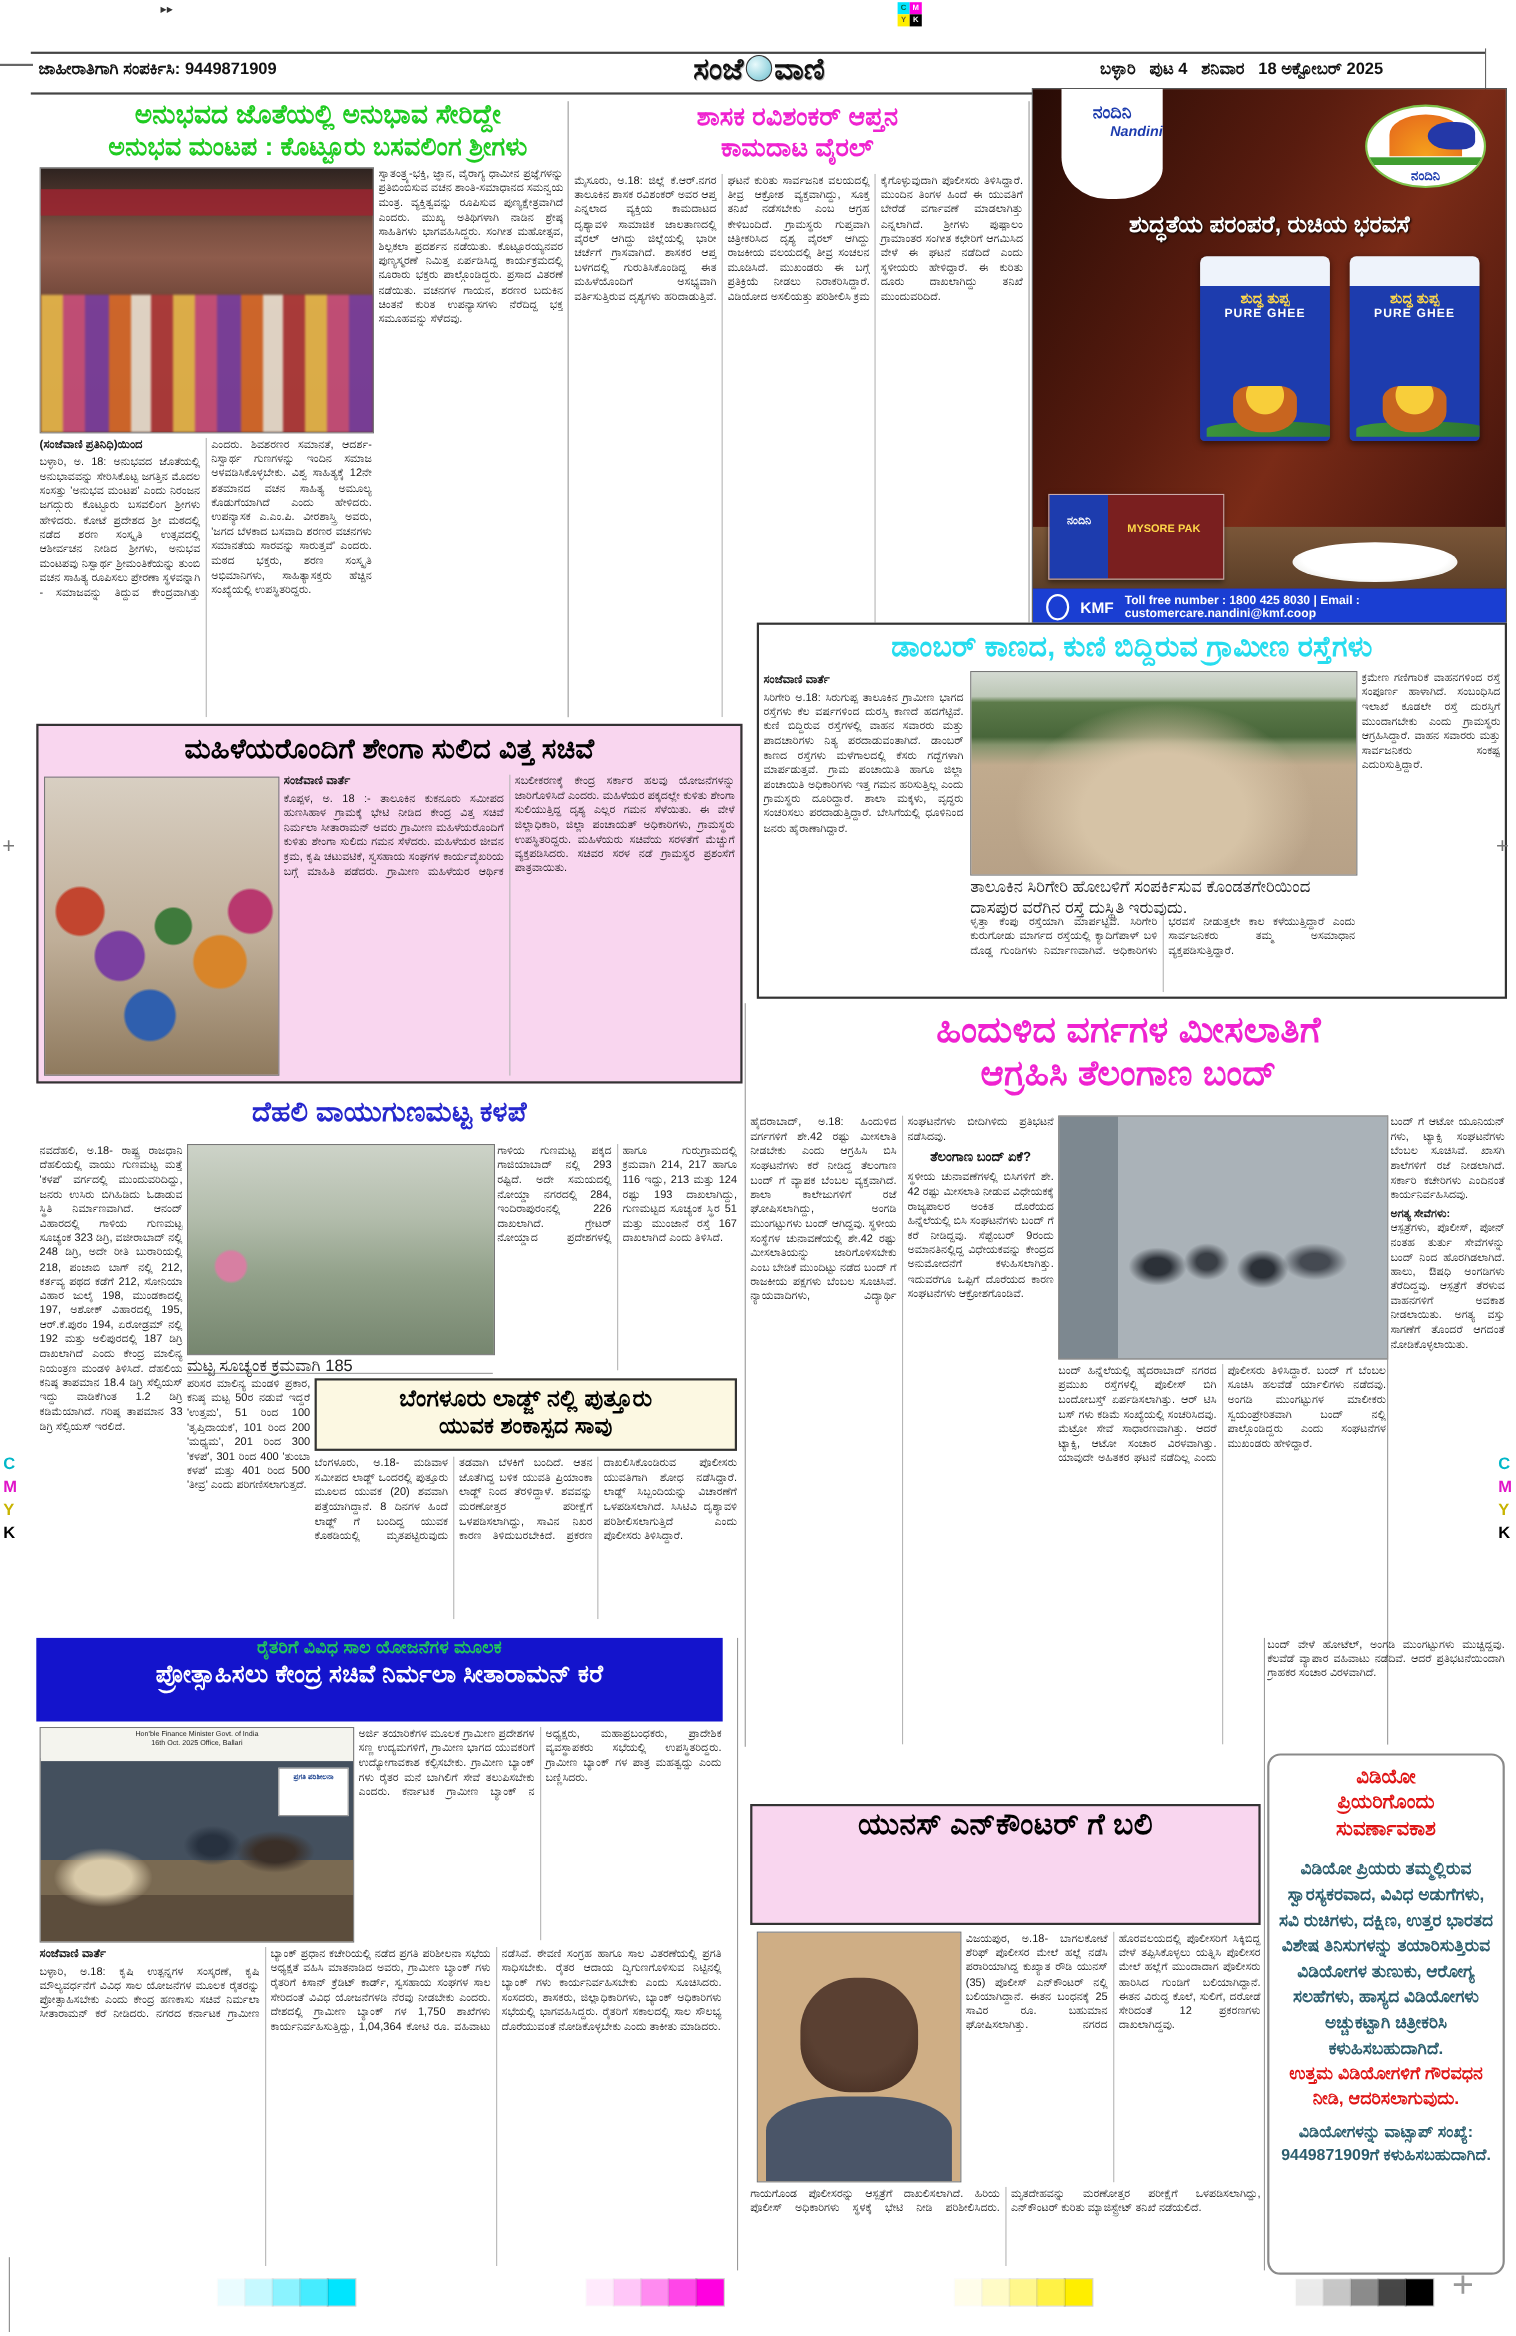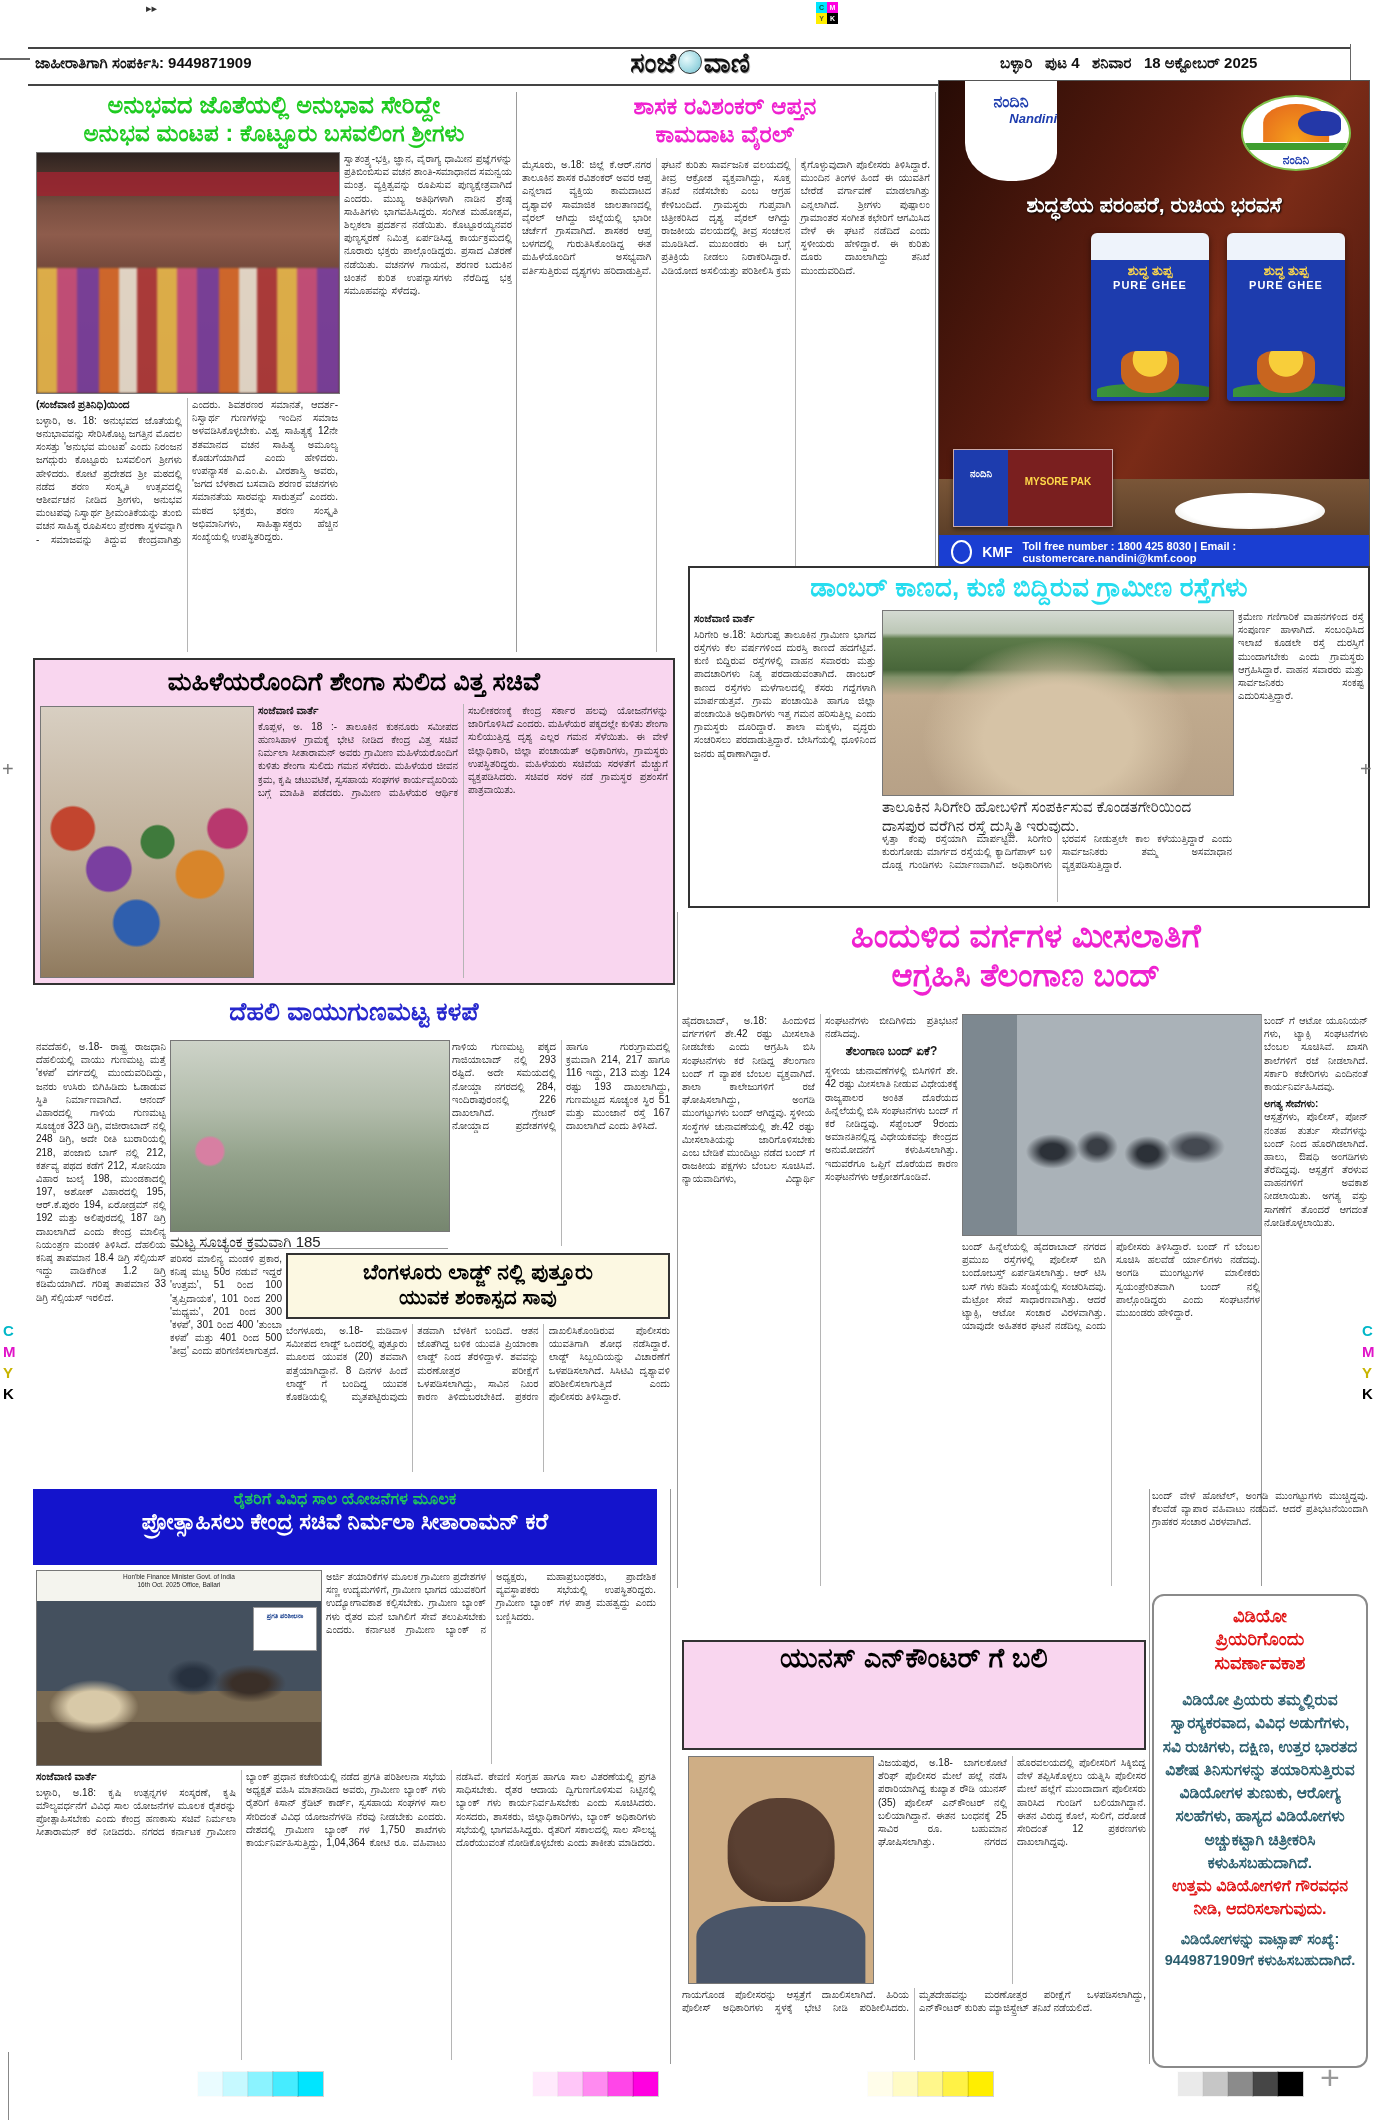--- a/index.html
+++ b/index.html
@@ -104,21 +104,21 @@
   <div class="hr" style="left:1350px;top:44px;width:1px;height:40px;background:#666;"></div>
 
   <div class="hr" style="left:28px;top:47px;width:1322px;height:2px;"></div>
   <div class="abs" style="left:35px;top:54px;font-size:15px;font-weight:bold;">ಜಾಹೀರಾತಿಗಾಗಿ ಸಂಪರ್ಕಿಸಿ: 9449871909</div>
   <div class="abs" style="left:560px;top:48px;width:260px;text-align:center;font-size:27px;font-weight:800;text-shadow:1px 1px 0 #bbb;">
     <span>ಸಂಜೆ</span><span style="display:inline-block;width:22px;height:22px;border-radius:50%;vertical-align:-2px;margin:0 2px;border:1px solid #333;background:radial-gradient(circle at 35% 35%,#e8fafc,#9fd8e2 60%,#6fb8c8);"></span><span>ವಾಣಿ</span>
   </div>
   <div class="abs" style="left:1000px;top:54px;width:348px;text-align:left;font-size:15px;font-weight:bold;white-space:pre;">ಬಳ್ಳಾರಿ   ಪುಟ 4   ಶನಿವಾರ   18 ಅಕ್ಟೋಬರ್ 2025</div>
   <div class="hr" style="left:28px;top:84px;width:1322px;height:2px;"></div>
 
-  <div class="abs headline" style="left:33px;top:90px;width:482px;font-size:24px;">
+  <div class="abs headline" style="left:48px;top:90px;width:482px;font-size:24px;">
     <div style="color: rgb(31, 203, 33);">ಅನುಭವದ ಜೊತೆಯಲ್ಲಿ ಅನುಭಾವ ಸೇರಿದ್ದೇ</div>
     <div style="font-size: 23px; color: rgb(31, 203, 33);">ಅನುಭವ ಮಂಟಪ : ಕೊಟ್ಟೂರು ಬಸವಲಿಂಗ ಶ್ರೀಗಳು</div>
   </div>
   <div class="photo ph-event" style="left:36px;top:152px;width:302px;height:240px;"></div>
   <div class="abs body-text" style="left:344px;top:152px;width:168px;height:500px;">ಸ್ವಾತಂತ್ರ್ಯ-ಭಕ್ತಿ, ಜ್ಞಾನ, ವೈರಾಗ್ಯ ಧಾಮೀನ ಪ್ರಜ್ಞೆಗಳನ್ನು ಪ್ರತಿಬಿಂಬಿಸುವ ವಚನ ಶಾಂತಿ-ಸಮಾಧಾನದ ಸಮನ್ವಯ ಮಂತ್ರ. ವ್ಯಕ್ತಿತ್ವವನ್ನು ರೂಪಿಸುವ ಪುಣ್ಯಕ್ಷೇತ್ರವಾಗಿದೆ ಎಂದರು. ಮುಖ್ಯ ಅತಿಥಿಗಳಾಗಿ ನಾಡಿನ ಶ್ರೇಷ್ಠ ಸಾಹಿತಿಗಳು ಭಾಗವಹಿಸಿದ್ದರು. ಸಂಗೀತ ಮಹೋತ್ಸವ, ಶಿಲ್ಪಕಲಾ ಪ್ರದರ್ಶನ ನಡೆಯಿತು. ಕೊಟ್ಟೂರಯ್ಯನವರ ಪುಣ್ಯಸ್ಮರಣೆ ನಿಮಿತ್ತ ಏರ್ಪಡಿಸಿದ್ದ ಕಾರ್ಯಕ್ರಮದಲ್ಲಿ ನೂರಾರು ಭಕ್ತರು ಪಾಲ್ಗೊಂಡಿದ್ದರು. ಪ್ರಸಾದ ವಿತರಣೆ ನಡೆಯಿತು. ವಚನಗಳ ಗಾಯನ, ಶರಣರ ಬದುಕಿನ ಚಿಂತನೆ ಕುರಿತ ಉಪನ್ಯಾಸಗಳು ನೆರೆದಿದ್ದ ಭಕ್ತ ಸಮೂಹವನ್ನು ಸೆಳೆದವು.</div>
   <div class="abs body-text cols2" style="left:36px;top:398px;width:302px;height:254px;">
     <span class="byline">(ಸಂಜೆವಾಣಿ ಪ್ರತಿನಿಧಿ)ಯಿಂದ</span>
     <span>ಬಳ್ಳಾರಿ, ಅ. 18: ಅನುಭವದ ಜೊತೆಯಲ್ಲಿ ಅನುಭಾವವನ್ನು ಸೇರಿಸಿಕೊಟ್ಟ ಜಗತ್ತಿನ ಮೊದಲ ಸಂಸತ್ತು 'ಅನುಭವ ಮಂಟಪ' ಎಂದು ನಿರಂಜನ ಜಗದ್ಗುರು ಕೊಟ್ಟೂರು ಬಸವಲಿಂಗ ಶ್ರೀಗಳು ಹೇಳಿದರು. ಕೋಟೆ ಪ್ರದೇಶದ ಶ್ರೀ ಮಠದಲ್ಲಿ ನಡೆದ ಶರಣ ಸಂಸ್ಕೃತಿ ಉತ್ಸವದಲ್ಲಿ ಆಶೀರ್ವಚನ ನೀಡಿದ ಶ್ರೀಗಳು, ಅನುಭವ ಮಂಟಪವು ನಿಸ್ವಾರ್ಥ ಶ್ರೀಮಂತಿಕೆಯನ್ನು ತುಂಬಿ ವಚನ ಸಾಹಿತ್ಯ ರೂಪಿಸಲು ಪ್ರೇರಣಾ ಸ್ಥಳವನ್ನಾಗಿ - ಸಮಾಜವನ್ನು ತಿದ್ದುವ ಕೇಂದ್ರವಾಗಿತ್ತು ಎಂದರು. ಶಿವಶರಣರ ಸಮಾನತೆ, ಆದರ್ಶ-ನಿಸ್ವಾರ್ಥ ಗುಣಗಳನ್ನು ಇಂದಿನ ಸಮಾಜ ಅಳವಡಿಸಿಕೊಳ್ಳಬೇಕು. ವಿಶ್ವ ಸಾಹಿತ್ಯಕ್ಕೆ 12ನೇ ಶತಮಾನದ ವಚನ ಸಾಹಿತ್ಯ ಅಮೂಲ್ಯ ಕೊಡುಗೆಯಾಗಿದೆ ಎಂದು ಹೇಳಿದರು. ಉಪನ್ಯಾಸಕ ಎ.ಎಂ.ಪಿ. ವೀರಶಾಸ್ತ್ರಿ ಅವರು, 'ಜಗದ ಬೆಳಕಾದ ಬಸವಾದಿ ಶರಣರ ವಚನಗಳು ಸಮಾನತೆಯ ಸಾರವನ್ನು ಸಾರುತ್ತವೆ' ಎಂದರು. ಮಠದ ಭಕ್ತರು, ಶರಣ ಸಂಸ್ಕೃತಿ ಅಭಿಮಾನಿಗಳು, ಸಾಹಿತ್ಯಾಸಕ್ತರು ಹೆಚ್ಚಿನ ಸಂಖ್ಯೆಯಲ್ಲಿ ಉಪಸ್ಥಿತರಿದ್ದರು.</span>
   </div>
   <div class="vr" style="left:516px;top:92px;height:560px;"></div>

